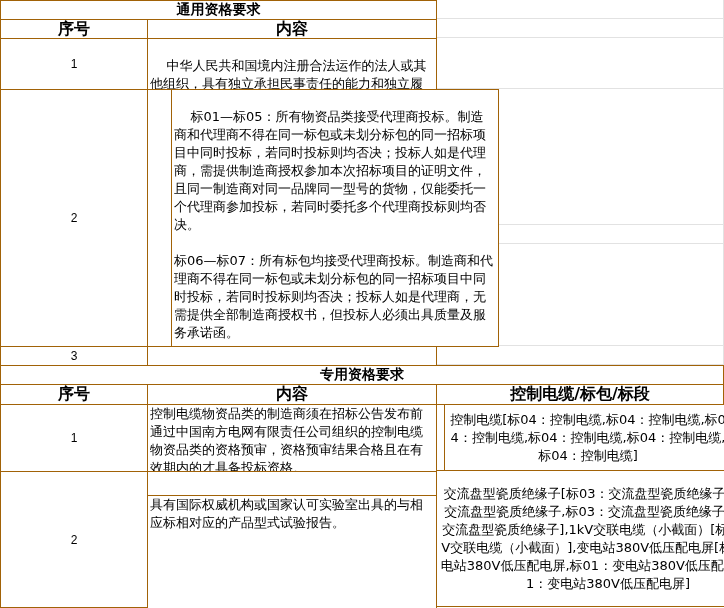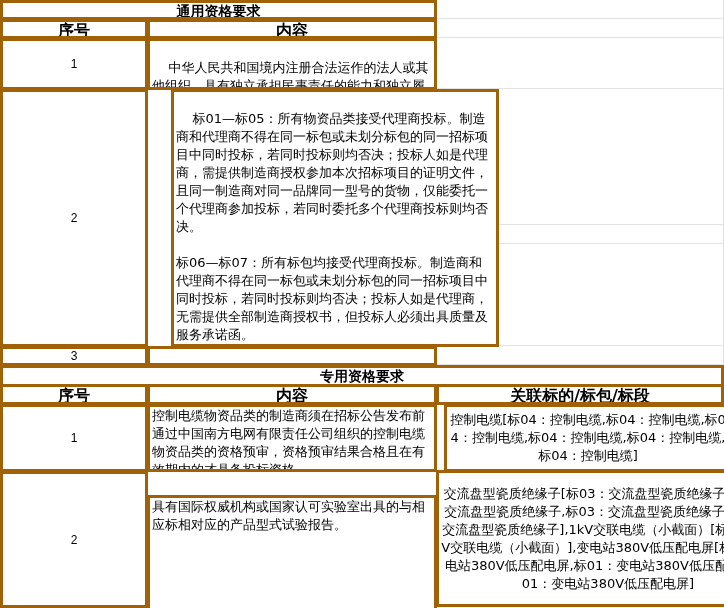--- a/index.html
+++ b/index.html
@@ -1,18 +1,18 @@
 <!DOCTYPE html>
 <html><head>
 <meta charset="utf-8">
 <style>
   html, body { margin:0; padding:0; background:#ffffff; }
   body { width:724px; height:608px; position:relative; overflow:hidden;
          font-family:"DejaVu Sans", "Liberation Sans", sans-serif; color:#000; }
-  .cell { position:absolute; box-sizing:border-box; border:3px solid #a16207;
+  .cell { position:absolute; box-sizing:border-box; border:1px solid #a16207;
           font-size:13px; line-height:18px; overflow:hidden; background:#fff; }
   .grid { position:absolute; box-sizing:border-box; border-bottom:1px solid #e2e2e2;
           border-right:1px solid #e2e2e2; background:#fff; }
   .title { font-weight:bold; text-align:center; font-size:14px; line-height:17px; }
   .hdr { font-weight:bold; text-align:center; font-size:16px; line-height:18px; }
   .num { display:flex; align-items:center; justify-content:center;
          font-family:"Liberation Sans", sans-serif; font-size:12px; }
   .txt { padding:0 2px; white-space:pre-wrap; word-break:break-all; }
   .vcenter { display:flex; align-items:flex-start; }
   .ccenter { display:flex; align-items:center; justify-content:center; text-align:center; }
@@ -68,21 +68,21 @@
   <div class="cell title" style="left:0;top:365px;width:724px;height:28px;">
     <span>专用资格要求</span>
   </div>
   <div class="cell hdr" style="left:0;top:384px;width:148px;height:21px;">
     <span>序号</span>
   </div>
   <div class="cell hdr" style="left:147px;top:384px;width:290px;height:21px;">
     <span>内容</span>
   </div>
   <div class="cell hdr" style="left:436px;top:384px;width:288px;height:21px;">
-    <span>关联标的/标包/标段</span>
+    <span>控制电缆/标包/标段</span>
   </div>
 
   <div class="cell num" style="left:0;top:404px;width:148px;height:68px;">
     <span>1</span>
   </div>
   <div class="cell txt vcenter" style="left:147px;top:404px;width:290px;height:68px;">
     <span class="inner">控制电缆物资品类的制造商须在招标公告发布前通过中国南方电网有限责任公司组织的控制电缆物资品类的资格预审，资格预审结果合格且在有效期内的才具备投标资格。</span>
   </div>
   <div class="cell txt ccenter" style="left:444px;top:404px;width:288px;height:68px;">
     <span class="inner">控制电缆[标04：控制电缆,标04：控制电缆,标04：控制电缆,标04：控制电缆,标04：控制电缆,标04：控制电缆]</span>

